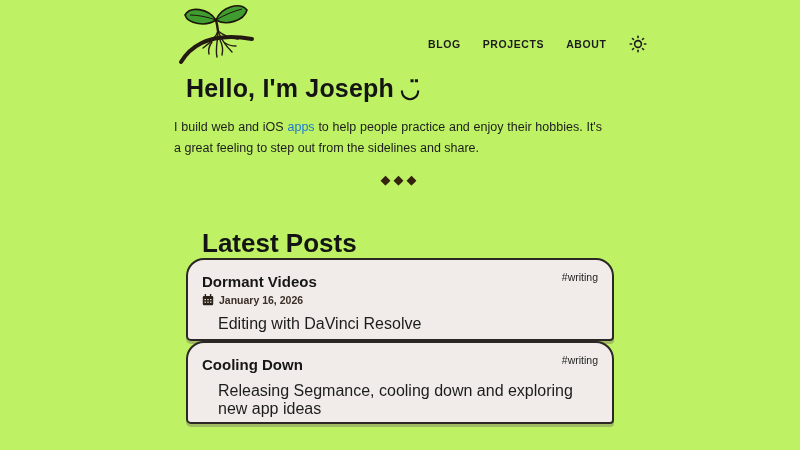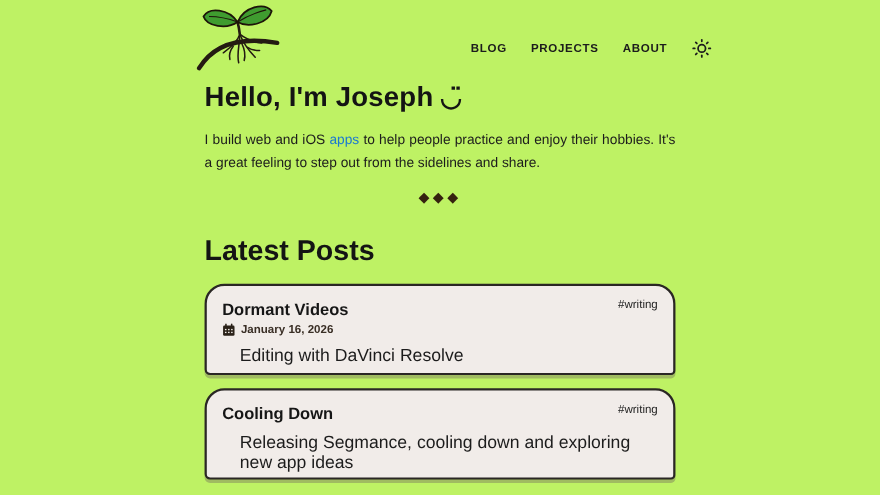--- a/index.html
+++ b/index.html
@@ -25,37 +25,37 @@
     width:20px;height:20px;display:flex;align-items:center;justify-content:center;
     cursor:pointer;background:none;border:none;padding:0;
   }
   
   .hero-title{
     position:absolute;left:186px;top:74px;margin:0;
     font-size:25px;font-weight:600;letter-spacing:0.2px;color:#141414;
   }
   .hero-smiley{font-size:23px;font-weight:700;margin-left:6px;}
   .intro{
-    position:absolute;left:186px;top:117px;width:428px;margin:0;
+    position:absolute;left:174px;top:117px;width:428px;margin:0;
     font-size:12.5px;line-height:21px;text-align:justify;color:#1c1c1c;font-weight:500;
   }
   .intro a{color:#1a78d2;text-decoration:none;cursor:pointer;}
   
   .separator{
     position:absolute;left:186px;top:172px;width:428px;
     text-align:center;font-size:13px;letter-spacing:3px;color:#35220f;
   }
   
   .posts-heading{
-    position:absolute;left:186px;top:212px;margin:0;
+    position:absolute;left:186px;top:212px;margin:16px;
     font-size:26px;font-weight:700;color:#141414;
   }
   .cards{
     position:absolute;left:186px;top:258px;width:428px;
-    display:flex;flex-direction:column;gap:12px;
+    display:flex;flex-direction:column;
   }
   .card{
     position:relative;box-sizing:border-box;
     height:83px;width:100%;
     background:#f1ece9;
     border:2px solid #2a2724;
     border-radius:18px 18px 4px 5px;
     box-shadow:0 3px 0 rgba(110,98,92,0.38);
     padding:13px 16px 10px 14px;
     cursor:pointer;

